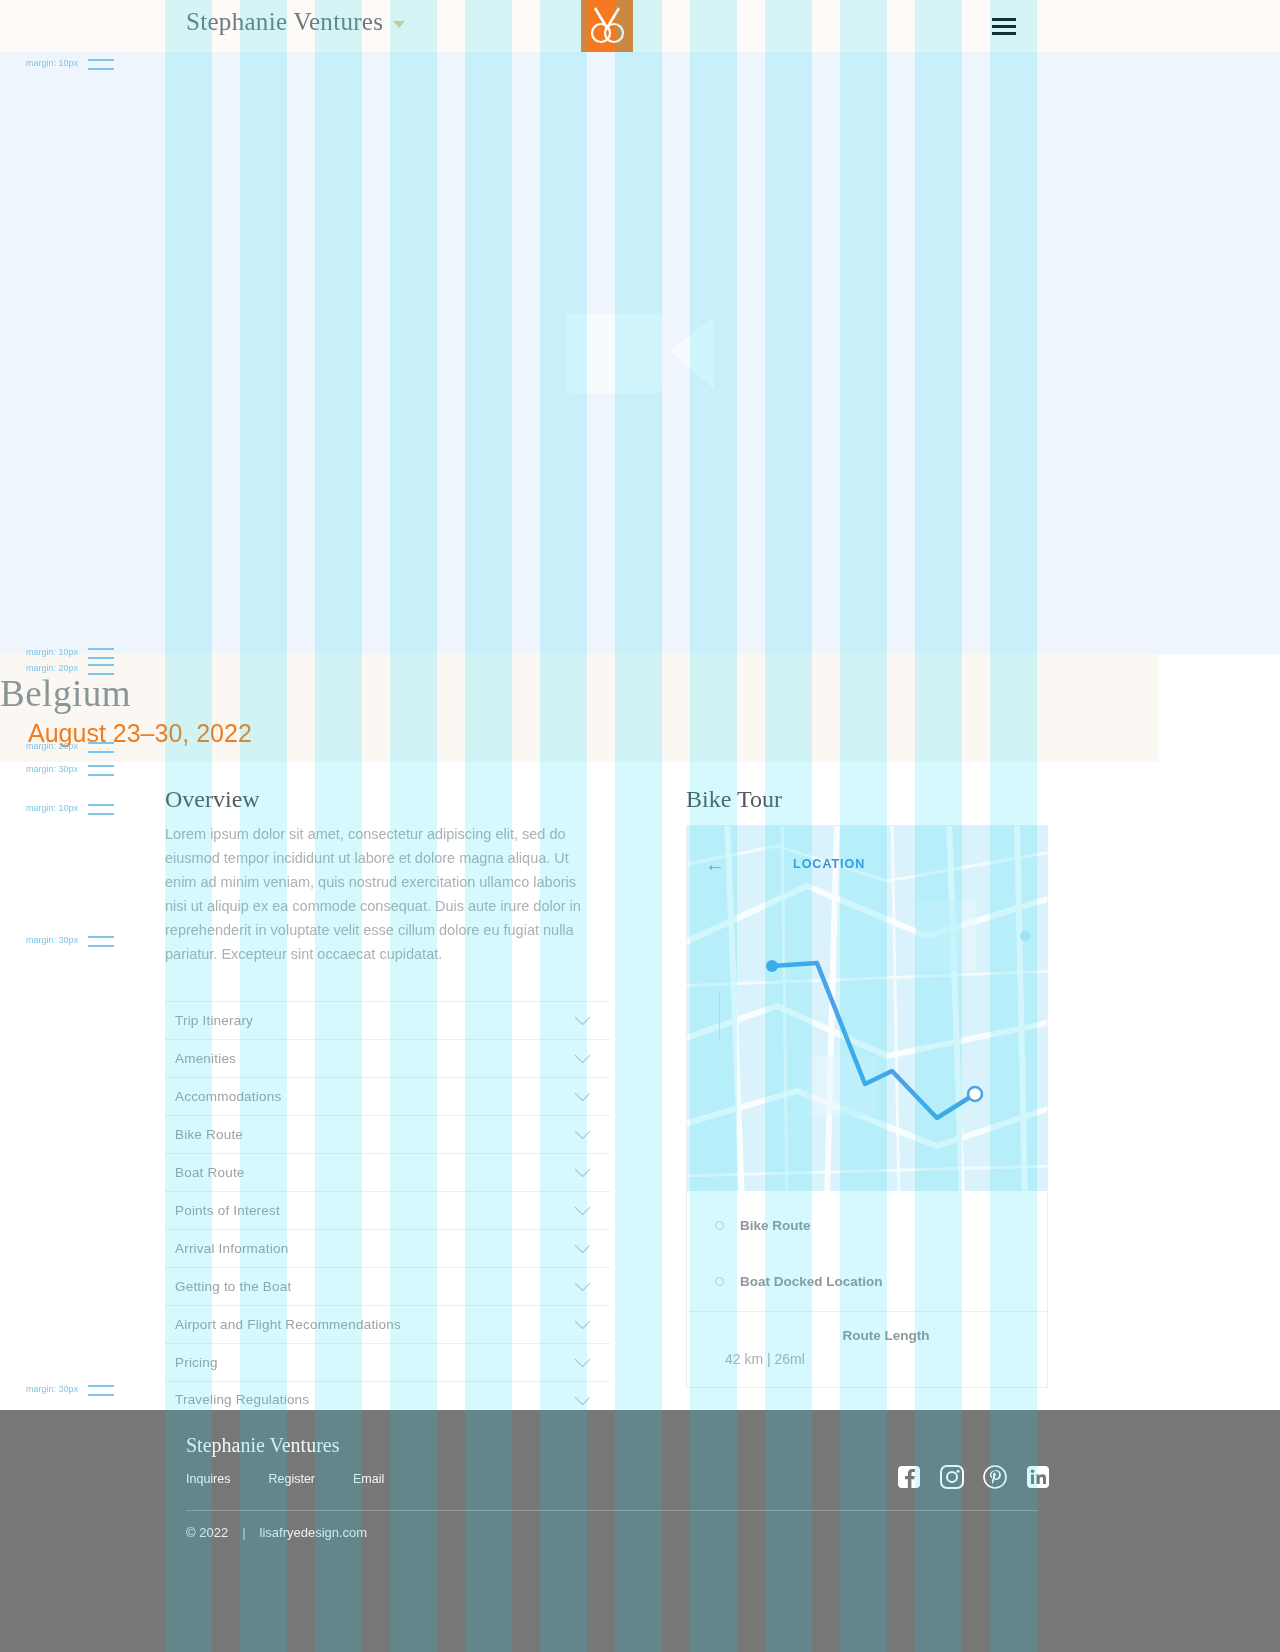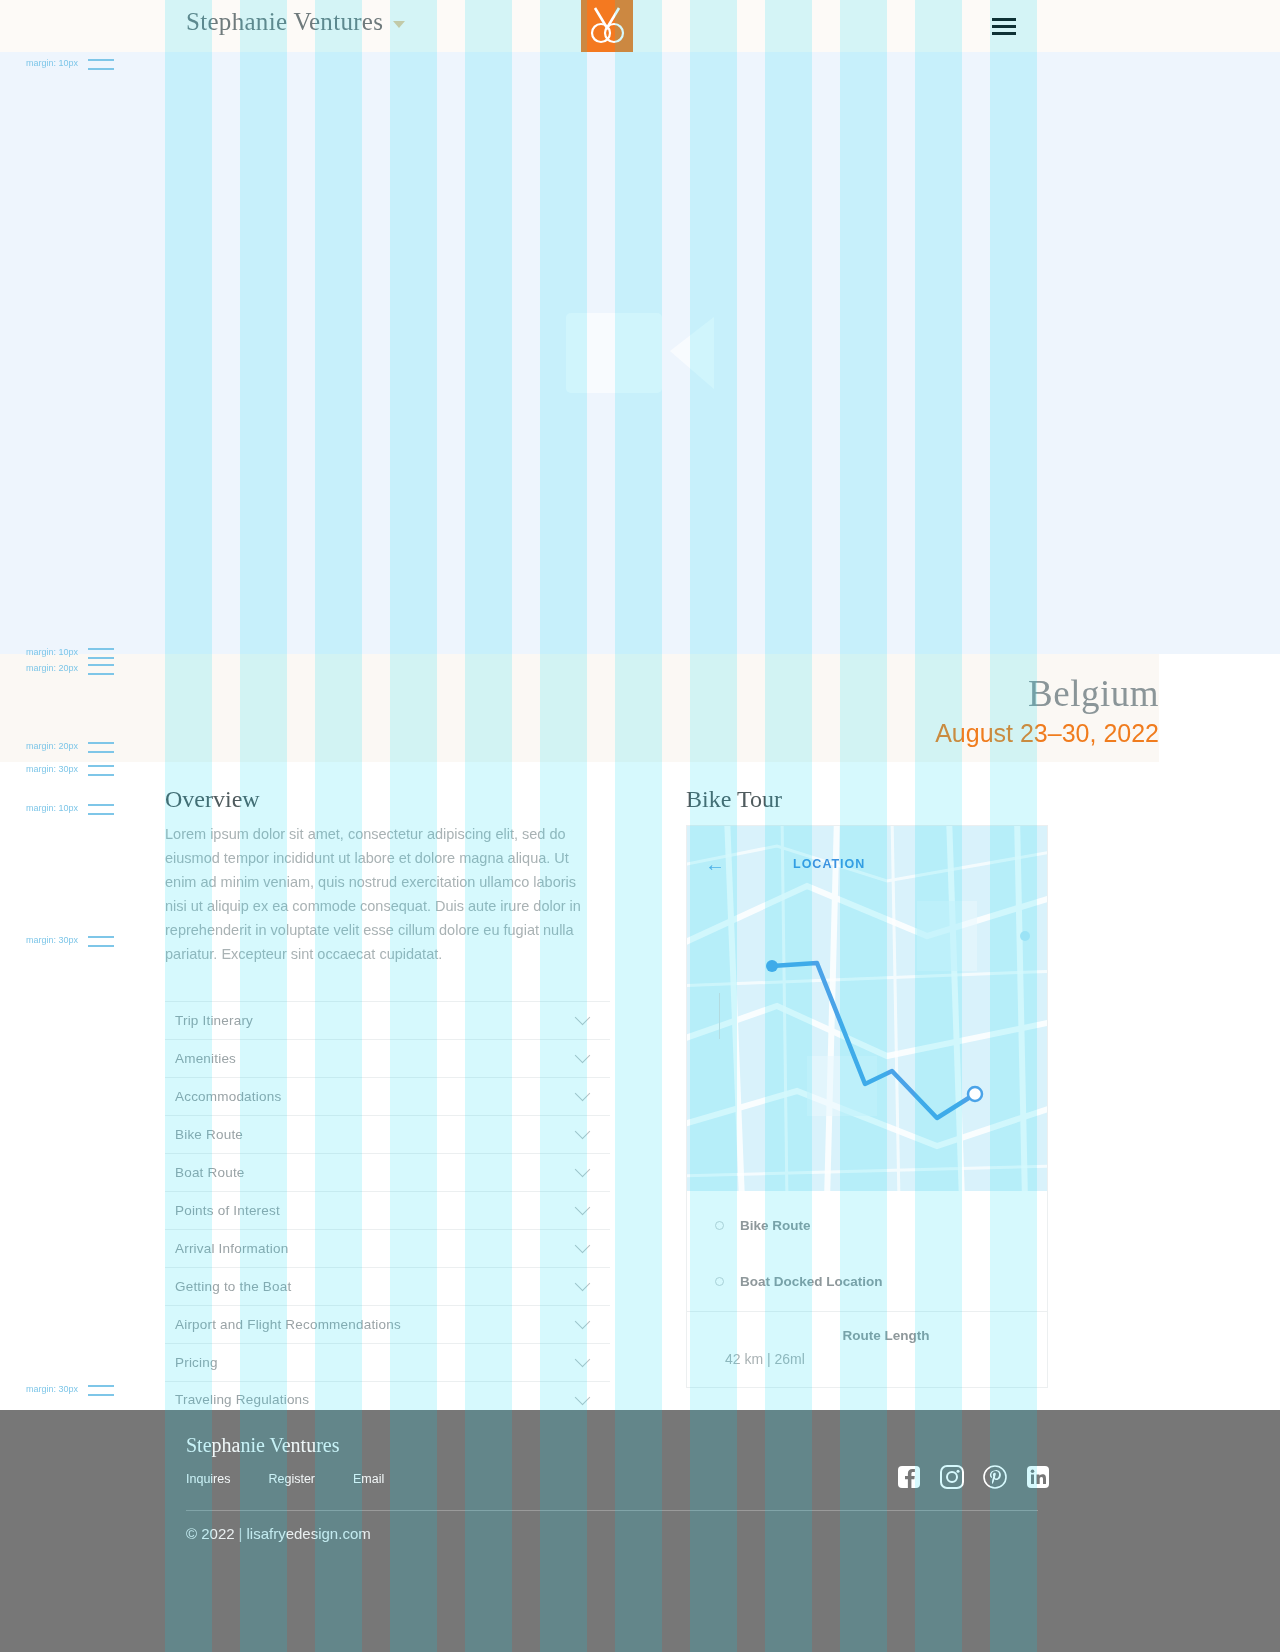--- a/index.html
+++ b/index.html
@@ -51,21 +51,21 @@
     background: #eef5fd;
   }
   .hero-icon {
     position: absolute; left: 50%; top: 50%; transform: translate(-50%,-50%);
     width: 148px; height: 92px; opacity: .62;
   }
 
   
   .title-band {
     position: absolute; top: 654px; left: 0; width: 1159px; height: 108px;
-    background: #fbf8f4; text-align: right;
+    background: #fbf8f4; text-align: left;
   }
   .trip-title {
     font-family: "Liberation Serif", serif;
     font-size: 37px; color: #8a9598; padding-top: 18px; letter-spacing: .5px;
   }
   .trip-dates {
     font-size: 25px; color: #f07c1e; margin-top: 4px; font-weight: 400; margin-left: 28px;
   }
 
   
@@ -136,22 +136,22 @@
     position: absolute; left: 186px; top: 24px;
     font-family: "Liberation Serif", serif; font-size: 20px; color: #eef7f8;
   }
   .foot-links { position: absolute; left: 186px; top: 62px; display: flex; gap: 38px; }
   .foot-links a { font-size: 12.5px; color: #f2f7f8; text-decoration: none; }
   .foot-social { position: absolute; right: 230px; top: 55px; display: flex; gap: 19px; }
   .foot-rule {
     position: absolute; left: 186px; top: 100px; width: 852px; height: 1px; background: #9a9a9a;
   }
   .foot-copy {
-    position: absolute; left: 186px; top: 115px; font-size: 15px; color: #e9eff0;
-    display: flex; gap: 4px; align-items: center;
+    position: absolute; left: 186px; top: 115px; font-size: 13px; color: #e9eff0;
+    display: flex; gap: 14px; align-items: center;
   }
   .foot-copy .sep { color: #cfd6d7; }
 
   
   .grid-overlay { position: absolute; inset: 0; z-index: 3; pointer-events: none; }
   .gcol {
     position: absolute; top: 0; height: 1652px; background: #00d8f0; opacity: .16;
   }
   .margin-notes { position: absolute; inset: 0; z-index: 4; }
   .mnote {

